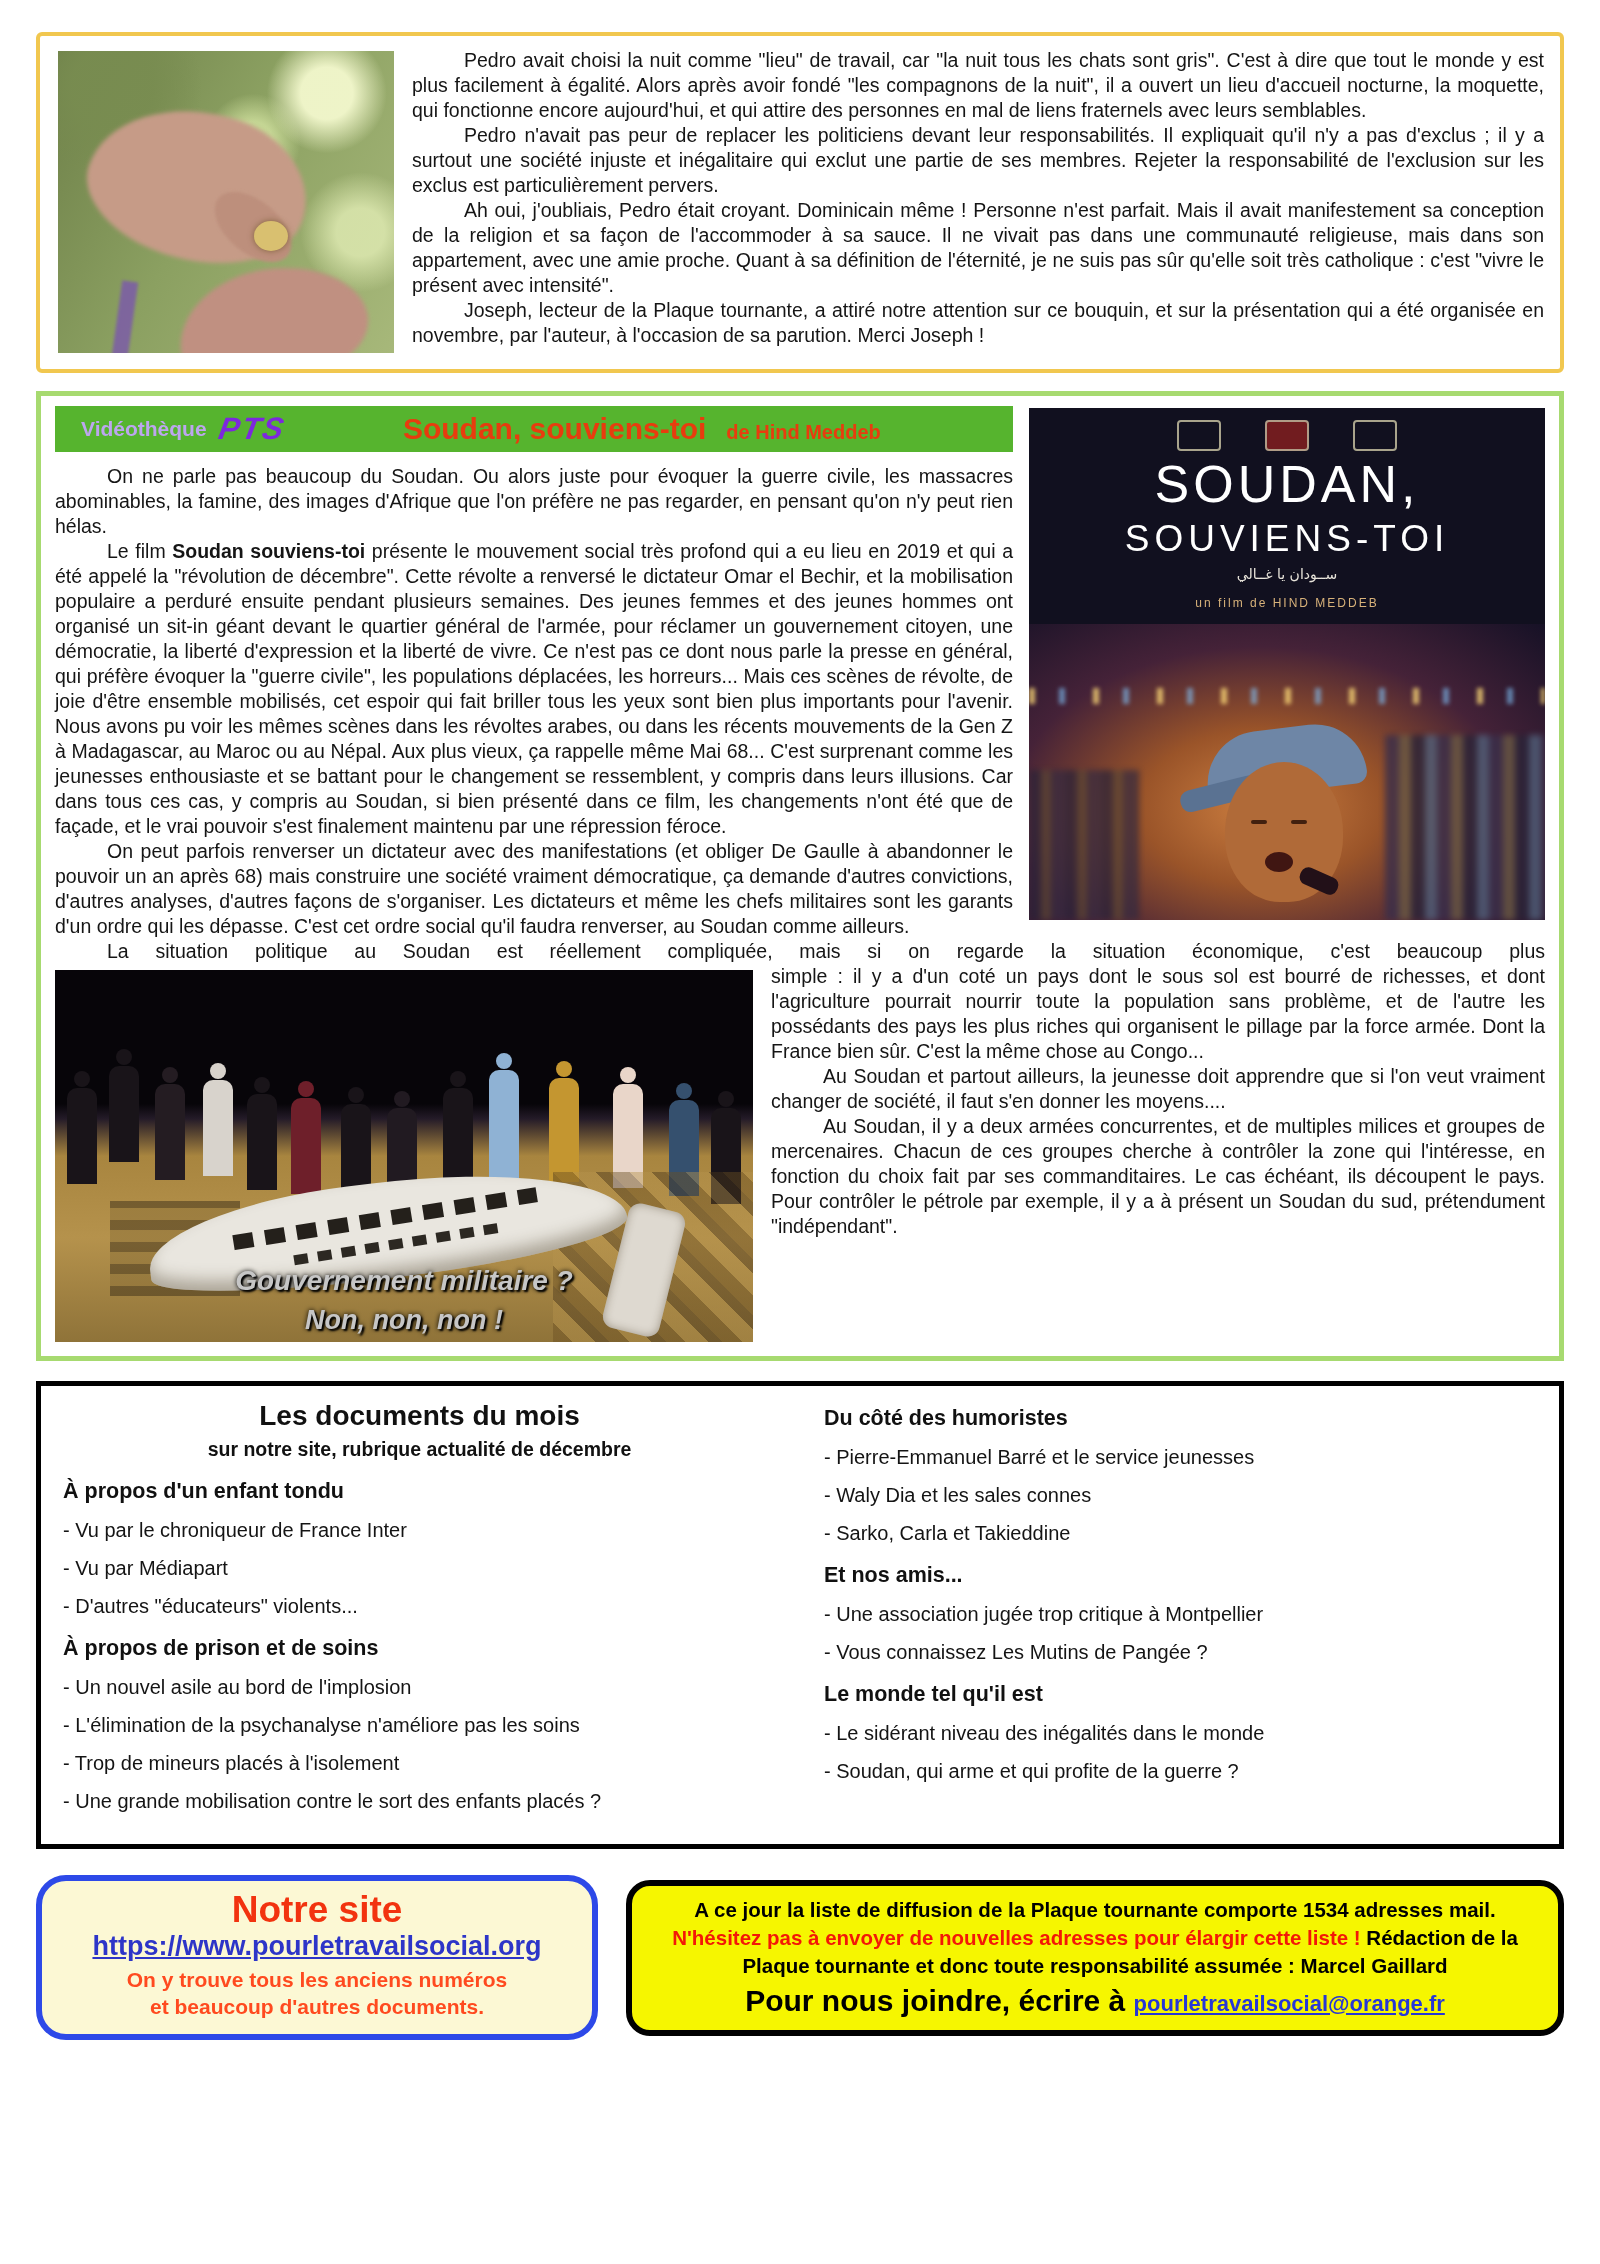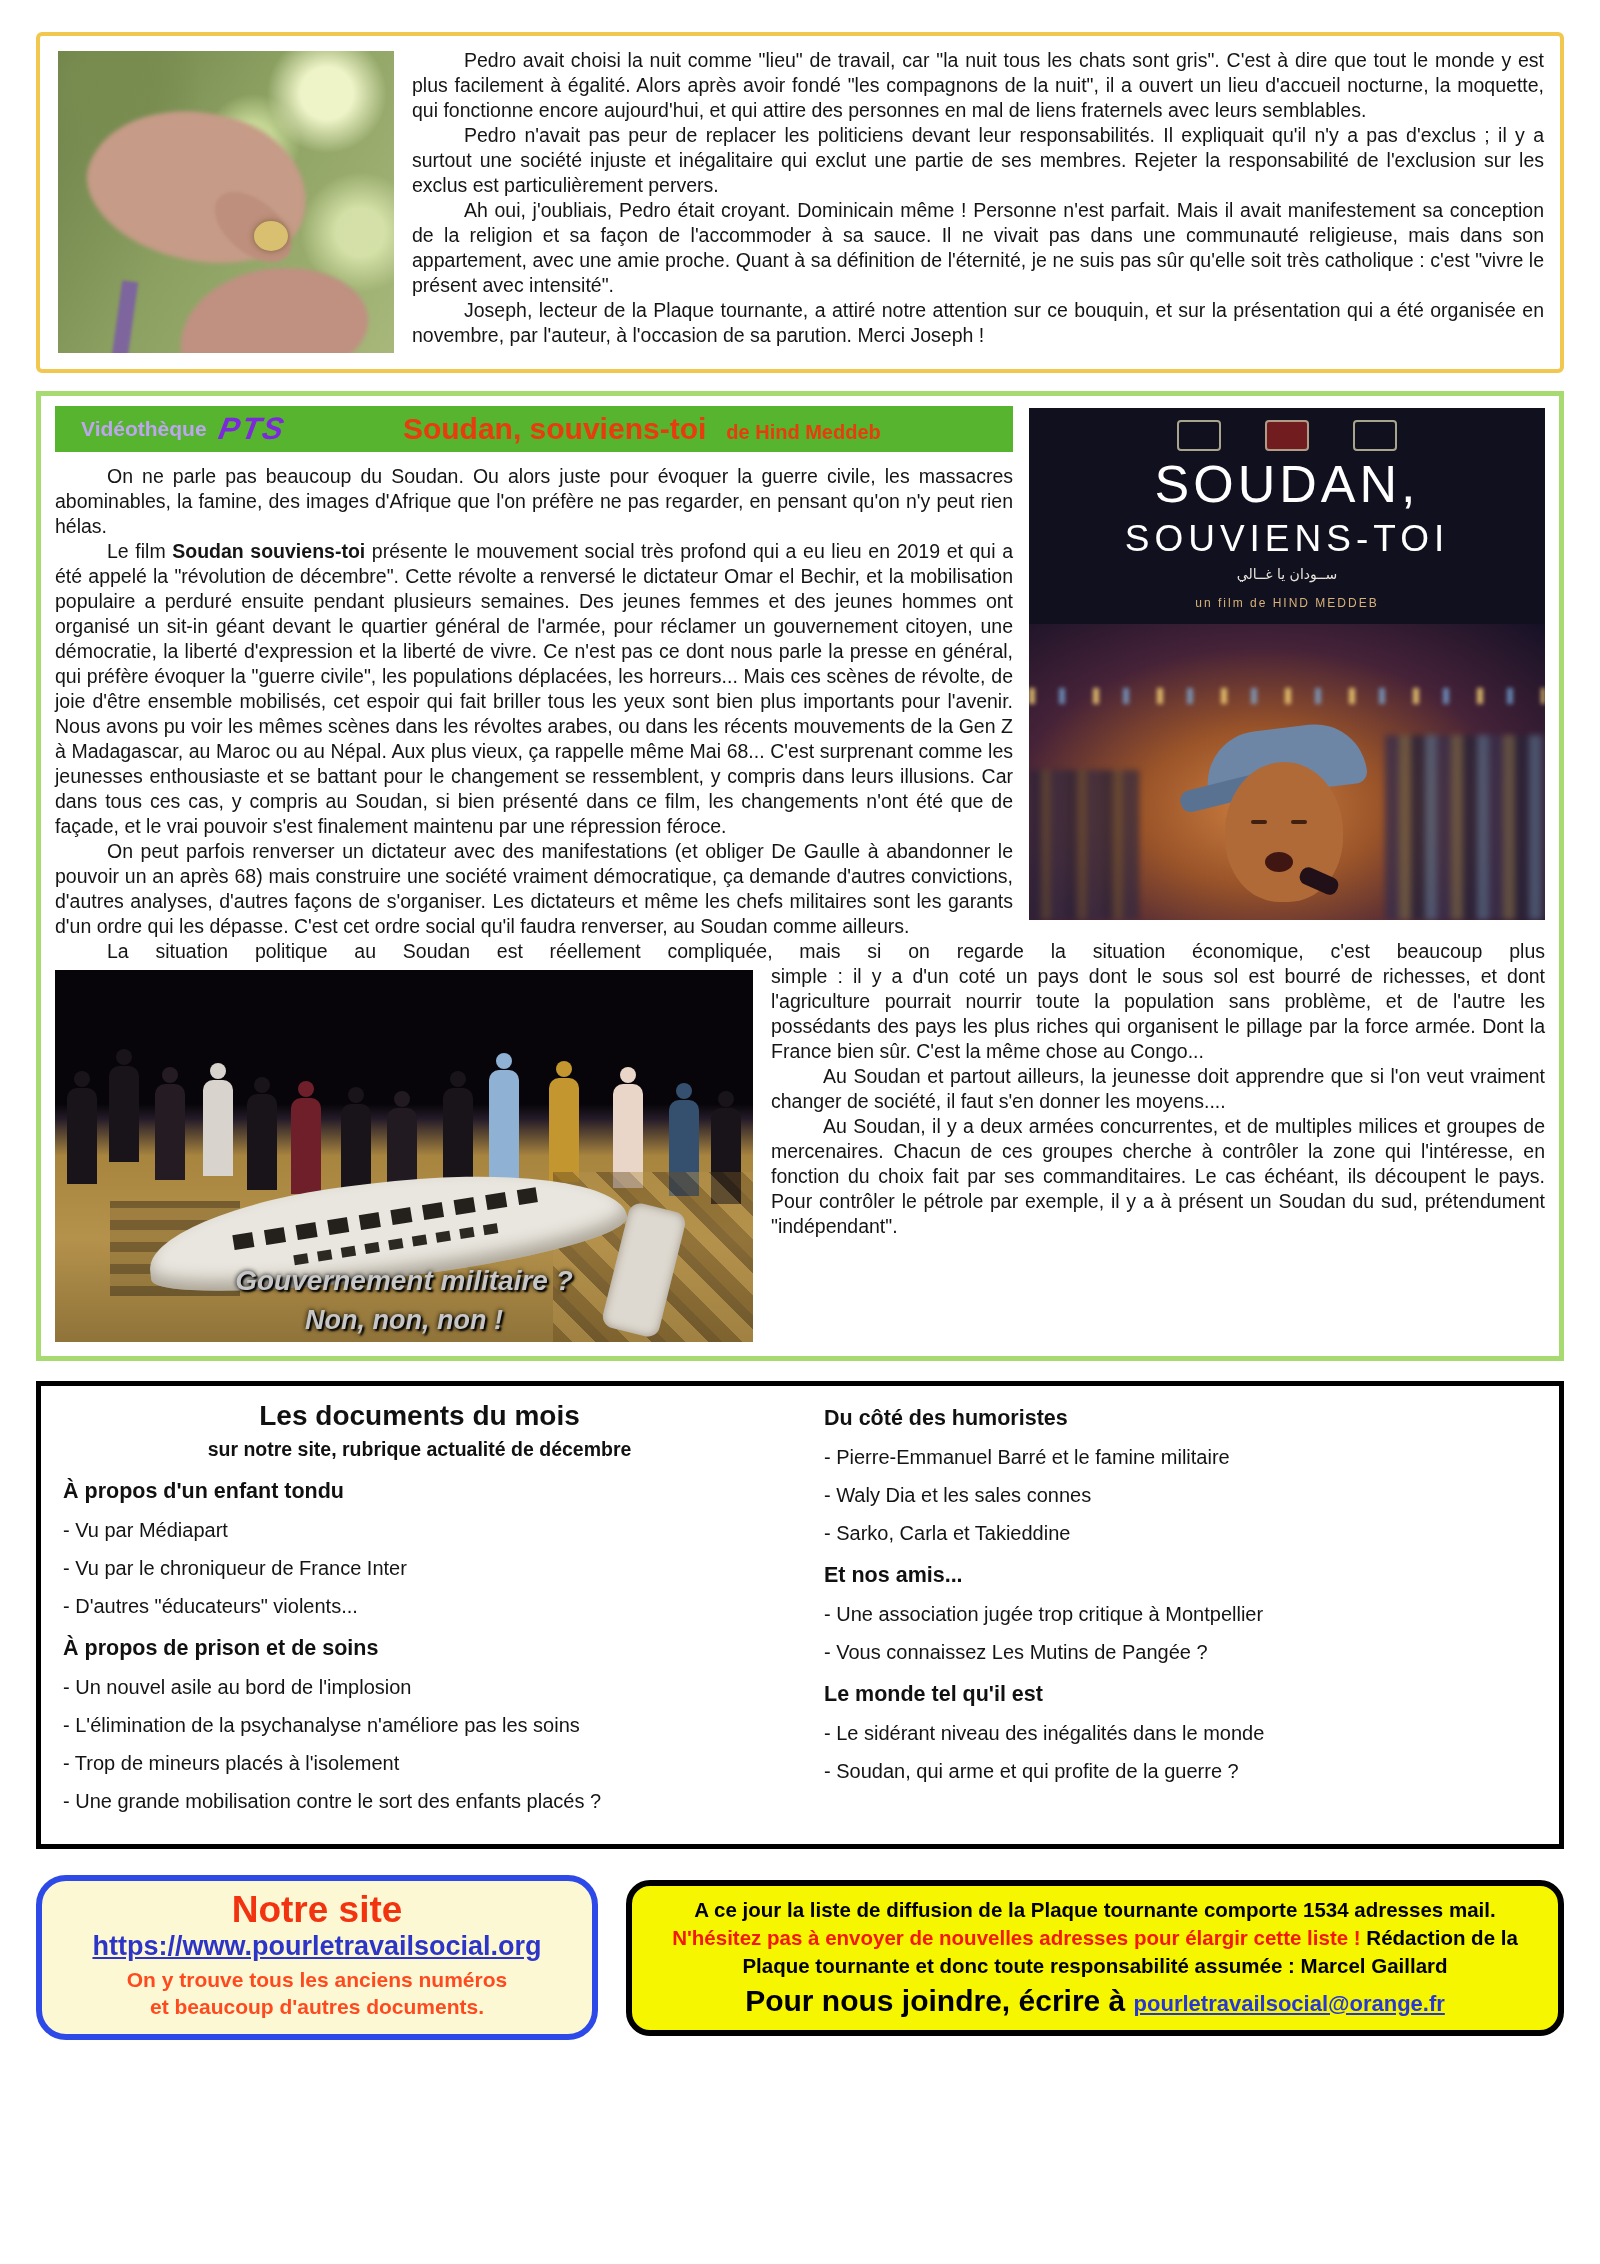--- a/index.html
+++ b/index.html
@@ -211,34 +211,34 @@
     <p class="jt indent">Au Soudan et partout ailleurs, la jeunesse doit apprendre que si l'on veut vraiment changer de société, il faut s'en donner les moyens....</p>
     <p class="jt indent">Au Soudan, il y a deux armées concurrentes, et de multiples milices et groupes de mercenaires. Chacun de ces groupes cherche à contrôler la zone qui l'intéresse, en fonction du choix fait par ses commanditaires. Le cas échéant, ils découpent le pays. Pour contrôler le pétrole par exemple, il y a à présent un Soudan du sud, prétendument "indépendant".</p>
   </section>
 
   <section class="box-docs">
     <div class="doc-col left">
       <div class="docs-title">Les documents du mois</div>
       <div class="docs-sub">sur notre site, rubrique actualité de décembre</div>
 
       <div class="doc-heading">À propos d'un enfant tondu</div>
+      <div class="doc-item">- Vu par le chroniqueur de France Inter</div>
       <div class="doc-item">- Vu par Médiapart</div>
-      <div class="doc-item">- Vu par le chroniqueur de France Inter</div>
       <div class="doc-item">- D'autres "éducateurs" violents...</div>
 
       <div class="doc-heading">À propos de prison et de soins</div>
       <div class="doc-item">- Un nouvel asile au bord de l'implosion</div>
       <div class="doc-item">- L'élimination de la psychanalyse n'améliore pas les soins</div>
       <div class="doc-item">- Trop de mineurs placés à l'isolement</div>
       <div class="doc-item">- Une grande mobilisation contre le sort des enfants placés ?</div>
     </div>
 
     <div class="doc-col right">
       <div class="doc-heading">Du côté des humoristes</div>
-      <div class="doc-item">- Pierre-Emmanuel Barré et le famine militaire</div>
+      <div class="doc-item">- Pierre-Emmanuel Barré et le service jeunesses</div>
       <div class="doc-item">- Waly Dia et les sales connes</div>
       <div class="doc-item">- Sarko, Carla et Takieddine</div>
 
       <div class="doc-heading">Et nos amis...</div>
       <div class="doc-item">- Une association jugée trop critique à Montpellier</div>
       <div class="doc-item">- Vous connaissez Les Mutins de Pangée ?</div>
 
       <div class="doc-heading">Le monde tel qu'il est</div>
       <div class="doc-item">- Le sidérant niveau des inégalités dans le monde</div>
       <div class="doc-item">- Soudan, qui arme et qui profite de la guerre ?</div>

